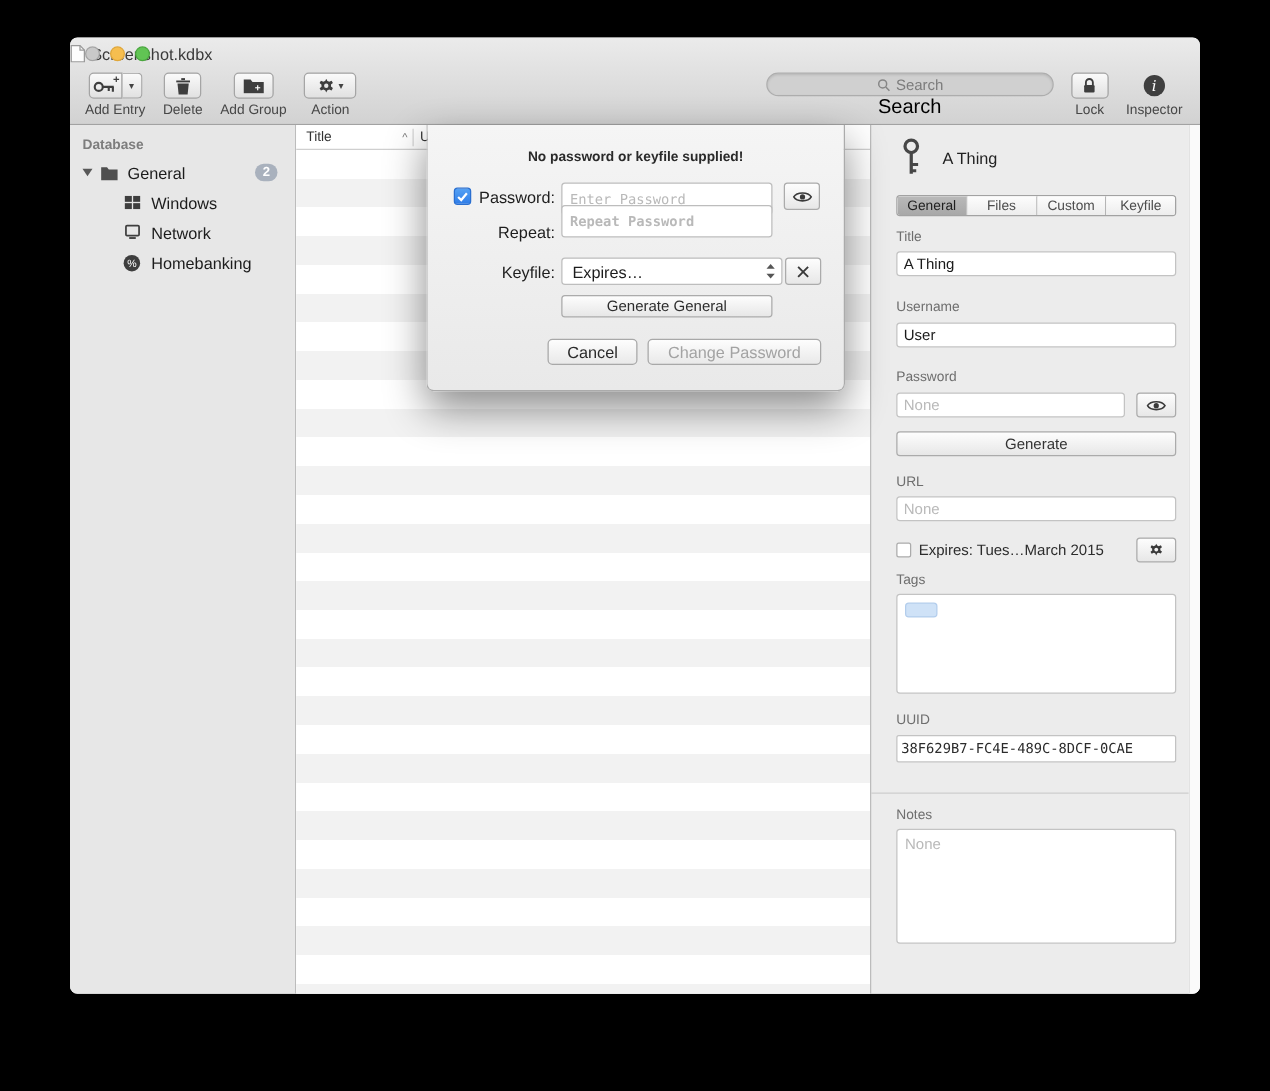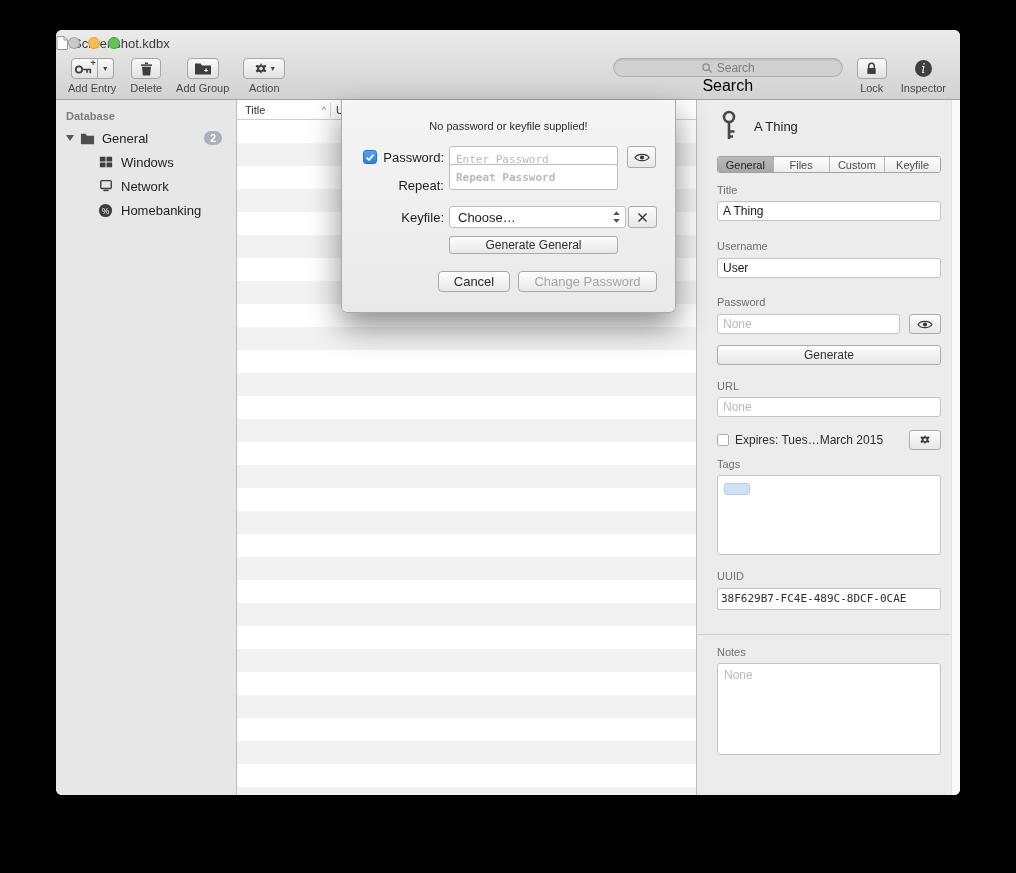--- a/index.html
+++ b/index.html
@@ -112,21 +112,21 @@
   .notesbox { position:absolute; left:20px; top:563px; width:224px; height:92px;
     background:#fff; border:1px solid #c3c3c3; border-radius:3px; resize:none;
     font-size:12px; font-family:"Liberation Sans", sans-serif; padding:4px 6px; color:#1a1a1a; }
 
   
   .sheet { position:absolute; left:285px; top:0; width:335px; height:213px; z-index:20;
     background:linear-gradient(#f5f5f5,#e9e9e9); border:1px solid #ababab; border-top:none;
     border-radius:0 0 6px 6px;
     box-shadow:0 14px 32px rgba(0,0,0,.45); }
   .sheet-msg { position:absolute; left:0; top:20px; width:100%; text-align:center;
-    font-size:11px; font-weight:normal; color:#2a2a2a; }
+    font-size:11px; font-weight:bold; color:#2a2a2a; }
   .slabel { position:absolute; left:0; width:102px; text-align:right; font-size:13px; color:#1d1d1d; }
   .cb-checked { position:absolute; left:21px; top:50px; width:14px; height:14px;
     border-radius:3px; background:linear-gradient(#55a1f4,#2f7de8); border:1px solid #2a6fd0;
     display:flex; align-items:center; justify-content:center; }
   .sfield { position:absolute; left:107px; width:169px; height:22px; border:1px solid #bdbdbd;
     border-radius:3px; background:#fff; font-family:"DejaVu Sans Mono", monospace;
     font-size:11px; padding:12px 6px; color:#1a1a1a; }
   .eyebtn { position:absolute; left:285px; width:29px; height:22px; }
   .popup { position:absolute; left:107px; top:106px; width:177px; height:22px;
     background:#fff; border:1px solid #bdbdbd; border-radius:3px; display:flex;
@@ -378,21 +378,21 @@
             <path d="M1 5.5C3.5 1.3 12.5 1.3 15 5.5C12.5 9.7 3.5 9.7 1 5.5Z" fill="none" stroke="#3a3a3a" stroke-width="1.3"></path>
             <circle cx="8" cy="5.5" r="2.1" fill="#3a3a3a"></circle>
           </svg>
       </span>
 
       <span class="slabel" style="top:78px">Repeat:</span>
       <input class="sfield" style="top: 64px; font-weight: bold;" placeholder="Repeat Password">
 
       <span class="slabel" style="top:110px">Keyfile:</span>
       <div class="popup">
-        <span>Choose…</span>
+        <span>Expires…</span>
         <span class="stepper">
           <svg width="9" height="14" viewBox="0 0 9 14">
               <path d="M4.5 1.2 L7.8 5 H1.2z" fill="#555"></path>
               <path d="M4.5 12.8 L1.2 9 H7.8z" fill="#555"></path>
             </svg>
         </span>
       </div>
       <span class="smallbtn clearbtn">
         <svg width="11" height="11" viewBox="0 0 11 11">
             <path d="M1.5 1.5 L9.5 9.5 M9.5 1.5 L1.5 9.5" stroke="#3a3a3a" stroke-width="1.5"></path>

